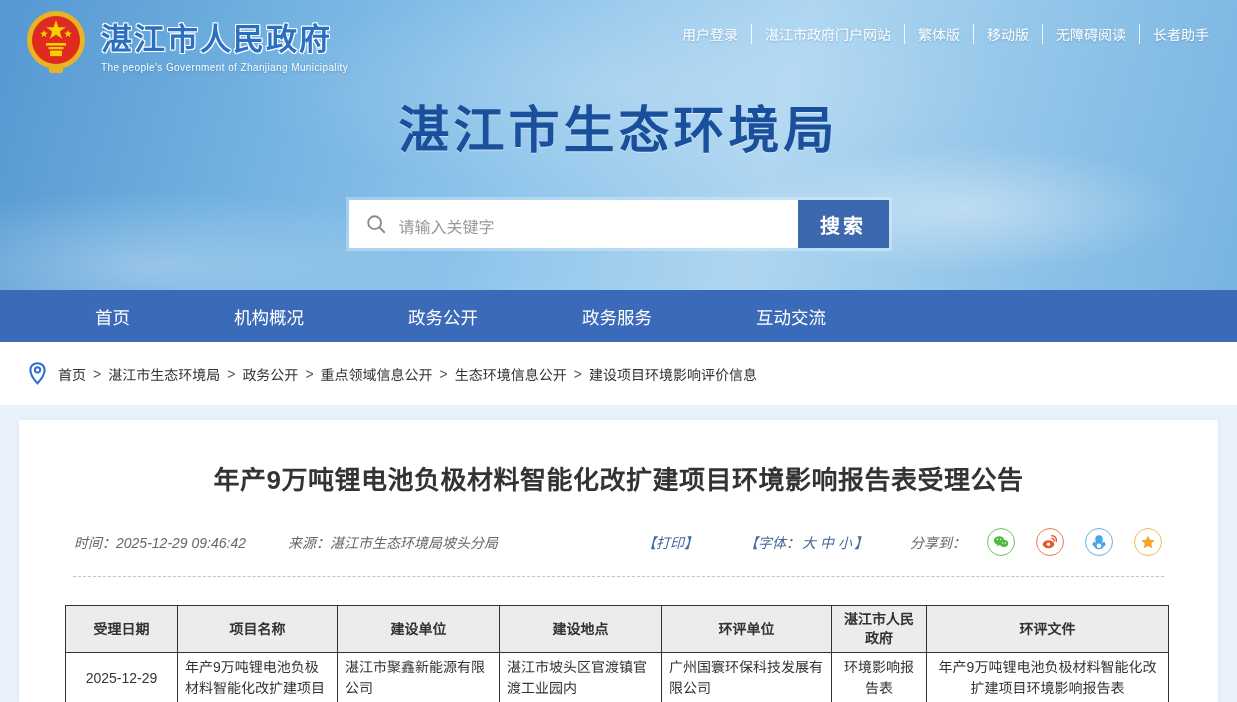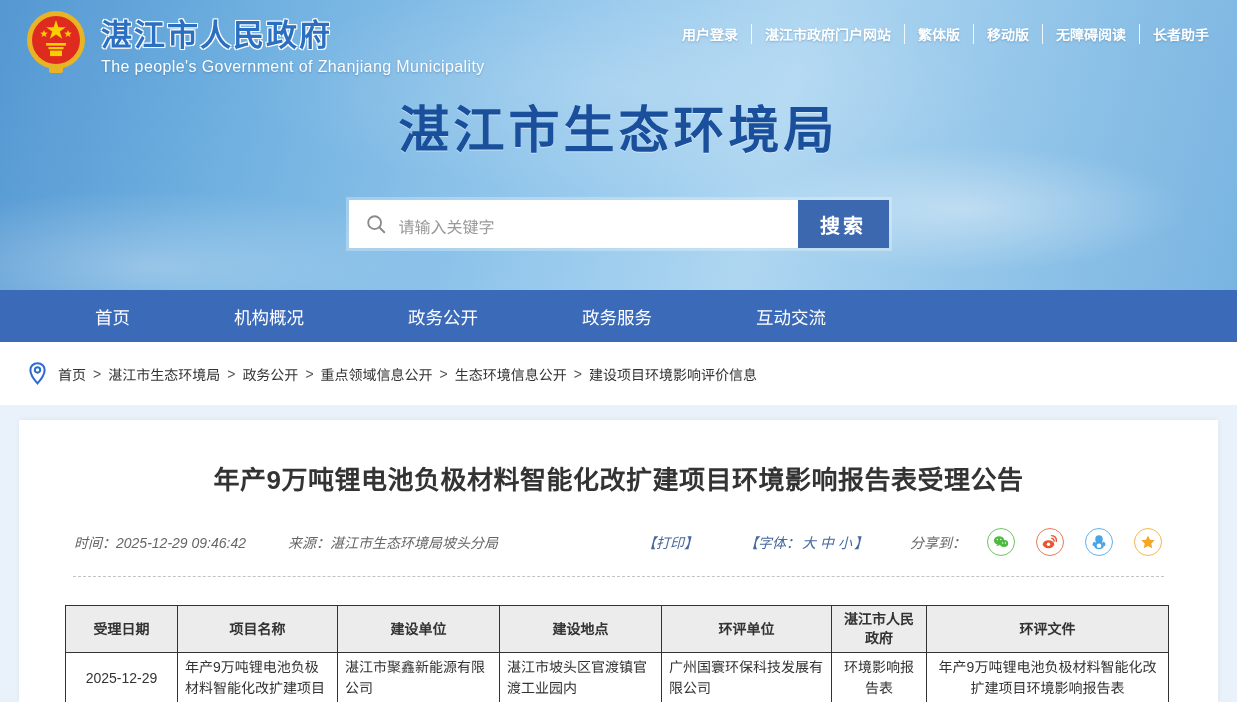--- a/index.html
+++ b/index.html
@@ -16,23 +16,23 @@
       linear-gradient(105deg,#5598d2 0%, #6fb0e0 20%, #95c8ec 45%, #aed6f1 62%, #8cc1e7 85%, #79b4e1 100%);
   }
   .topbar { display:flex; justify-content:space-between; align-items:flex-start; padding:10px 28px 0 24px; }
   .brand { display:flex; align-items:center; cursor:pointer; }
   .emblem { width:64px; height:66px; display:block; }
   .brand-text { margin-left:13px; }
   .site-name {
     font-size:31px; font-weight:bold; color:#2b6fc0; letter-spacing:2px;
     text-shadow:0 0 2px #fff, 1px 1px 0 #fff, -1px -1px 0 #fff, 1px -1px 0 #fff, -1px 1px 0 #fff;
   }
-  .site-name-en { font-size:16px; color:#fdfdfd; margin-top:3px; letter-spacing:.4px; text-shadow:0 1px 2px rgba(60,110,160,.5); }
+  .site-name-en { font-size:10px; color:#fdfdfd; margin-top:3px; letter-spacing:.4px; text-shadow:0 1px 2px rgba(60,110,160,.5); }
   .toplinks { margin-top:14px; font-size:14px; display:flex; align-items:center; }
-  .toplinks a { color:#fff; text-decoration:none; padding:0 13px; cursor:pointer; white-space:nowrap; text-shadow:0 1px 2px rgba(60,110,160,.4);font-weight:bold; }
+  .toplinks a { color:#fff; text-decoration:none; padding:0 13px; cursor:pointer; white-space:nowrap; text-shadow:0 1px 2px rgba(60,110,160,.4); }
   .toplinks a + a { border-left:1px solid rgba(255,255,255,.85); }
   .toplinks a:last-child { padding-right:0; }
 
   .bureau-title {
     text-align:center; margin-top:13px; font-size:51px; font-weight:bold; color:#1a4f9c;
     letter-spacing:4px; text-shadow:0 1px 0 rgba(255,255,255,.45);
   }
   .searchbar {
     width:540px; height:48px; margin:37px auto 0; display:flex; position:relative;
     background:#fff; box-shadow:0 0 0 3px rgba(255,255,255,.28);

